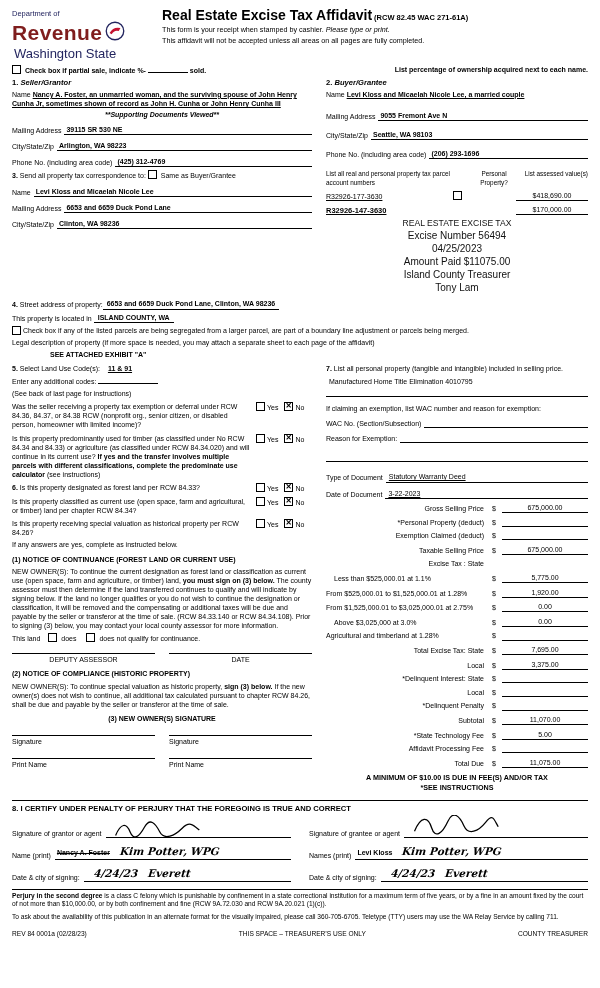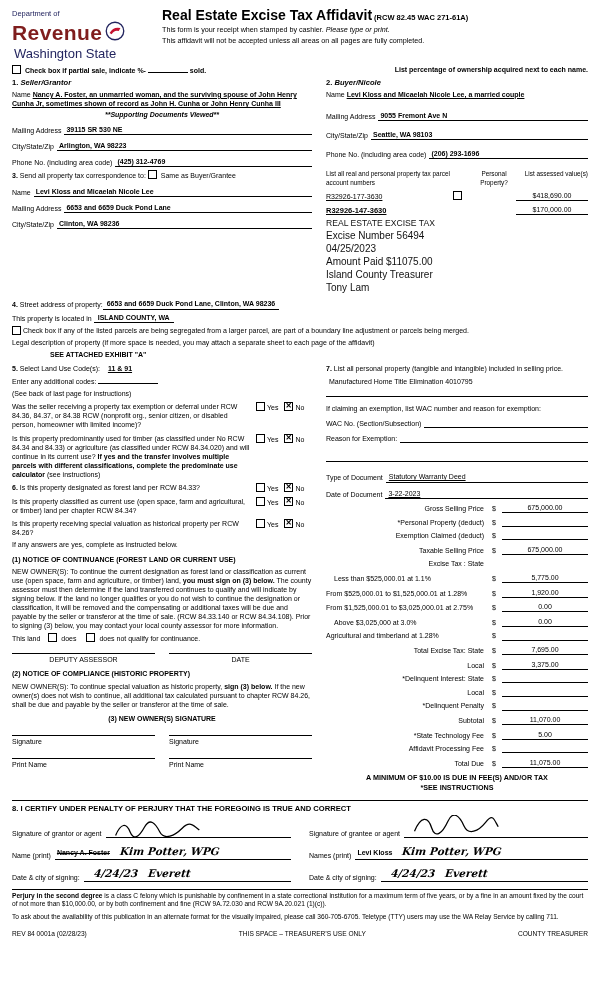--- a/index.html
+++ b/index.html
@@ -41,21 +41,21 @@
   
   .phdr{display:flex;font-size:6.4px}
   .phdr .c1{flex:1}
   .phdr .c2{width:44px;text-align:center}
   .phdr .c3{width:72px;text-align:right}
   .prow{display:flex;align-items:flex-end;margin-top:4px}
   .pnum{width:110px;text-decoration:underline}
   .pnum.bold{font-weight:bold;font-size:7.5px}
   .pcb{width:44px;text-align:center}
   .pval{margin-left:auto;width:72px;border-bottom:1px solid #000;text-align:center}
-  .stamp{margin-top:3px;color:#111;line-height:1.3}
+  .stamp{margin-top:3px;text-align:center;color:#111;line-height:1.3}
   .stamp .l1{font-size:8.6px}
   .stamp .ln{font-size:10px}
   
   .sec4{margin-top:5px}
   .sec4 .line{display:flex;align-items:flex-end;margin-top:3px}
   .sec4 .val{border-bottom:1px solid #000;font-weight:bold;padding:0 4px}
   
   .main{display:flex;margin-top:5px}
   .mainL{width:300px;padding-right:10px}
   .mainR{flex:1;padding-left:4px}
@@ -157,21 +157,21 @@
       <div class="field">
           <span class="lbl">City/State/Zip</span>
           <span class="val">Arlington, WA 98223</span>
         </div>
       <div class="field">
           <span class="lbl">Phone No. (including area code)</span>
           <span class="val">(425) 312-4769</span>
         </div>
     </div>
     <div class="colR">
-      <div class="sec-title"><span class="sec-num">2.</span> <span>Buyer/Nicole</span></div>
+      <div class="sec-title"><span class="sec-num">2.</span> <span>Buyer/Grantee</span></div>
       <div class="nameblock">
         <span>Name</span>
         <span class="val">Levi Kloss and Micaelah Nicole Lee, a married couple</span>
       </div>
       <div class="field" style="margin-top:12px">
           <span class="lbl">Mailing Address</span>
           <span class="val">9055 Fremont Ave N</span>
         </div>
       <div class="field" style="margin-top:9px">
           <span class="lbl">City/State/Zip</span>

